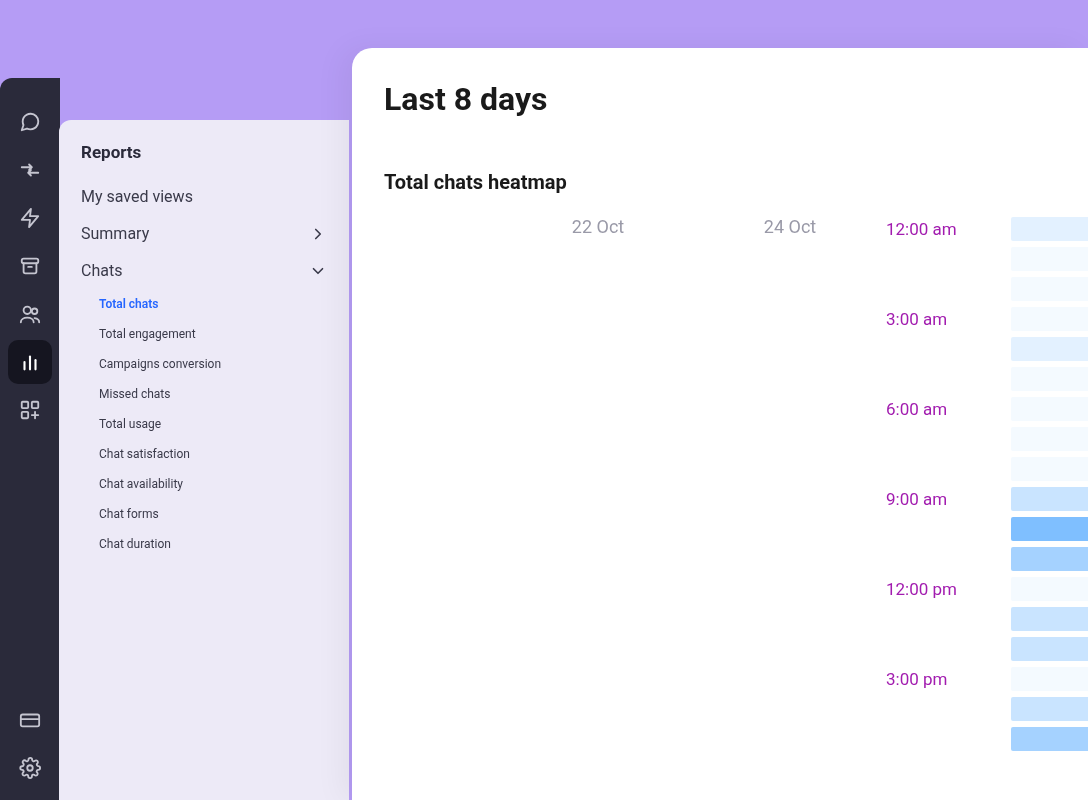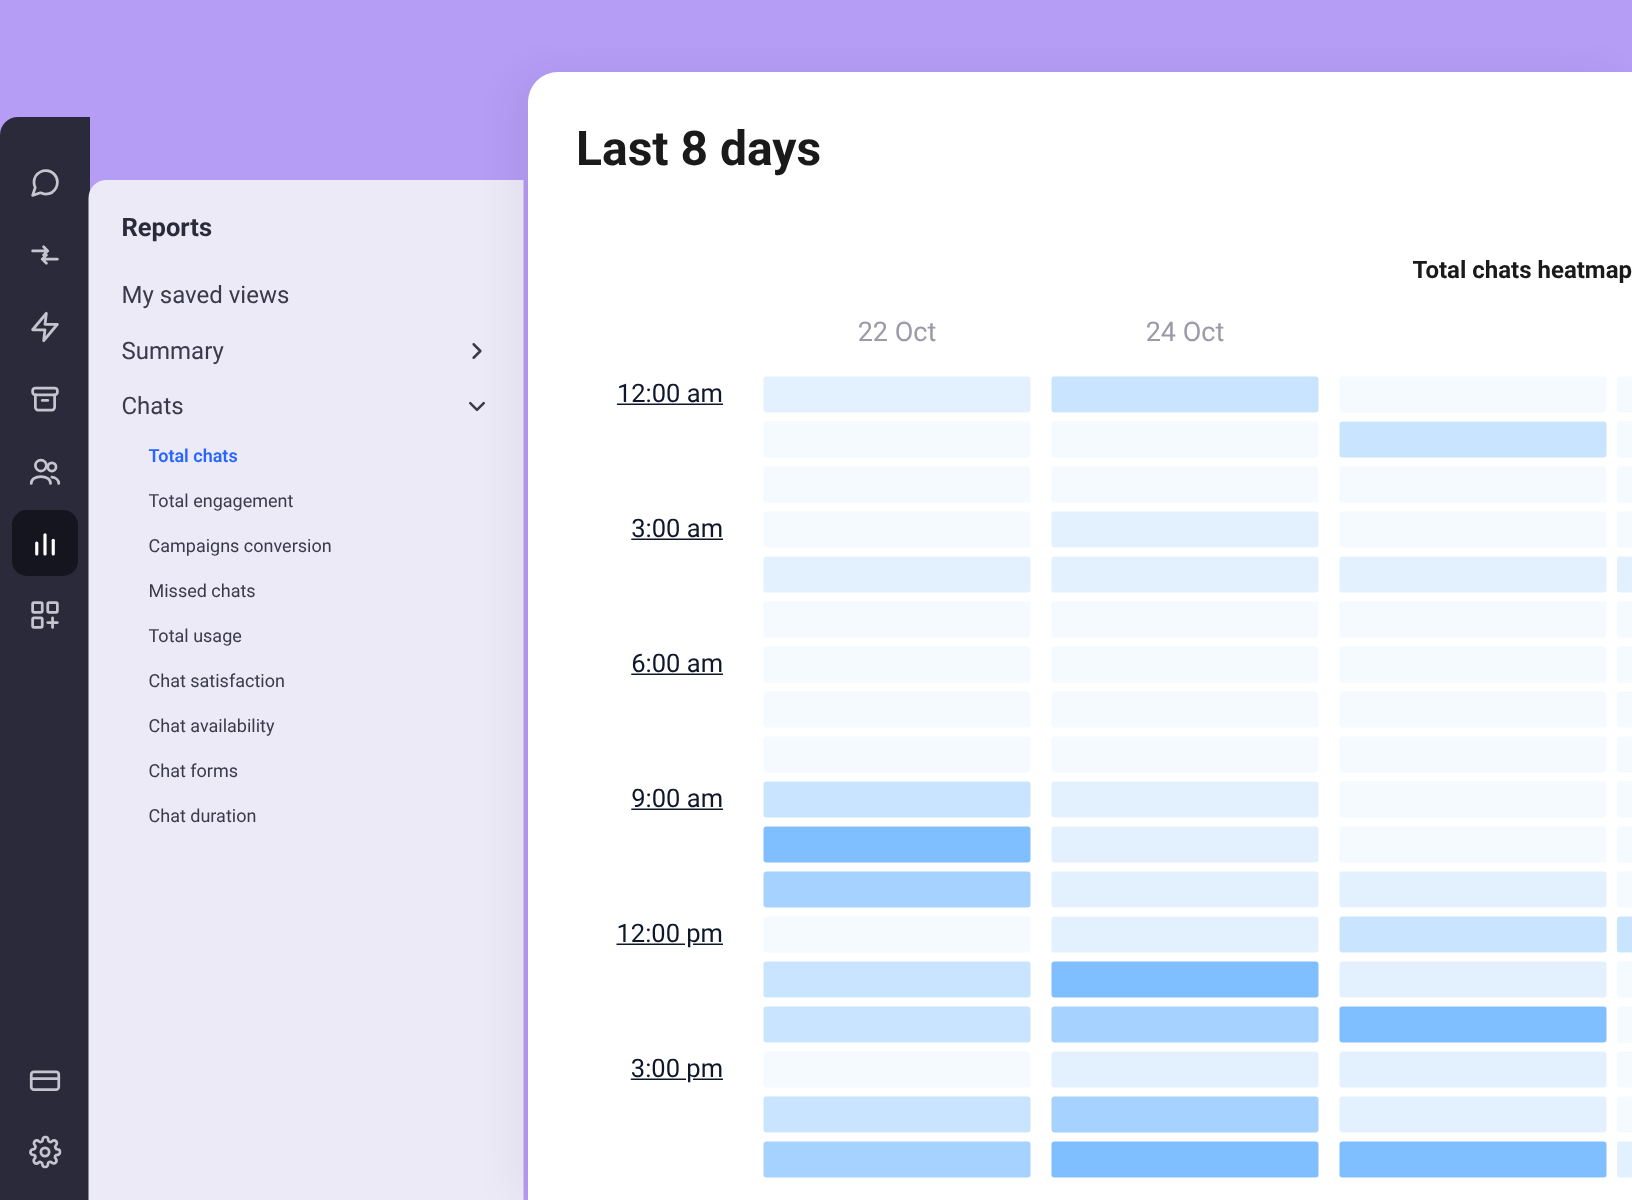--- a/index.html
+++ b/index.html
@@ -110,29 +110,28 @@
       box-shadow: -10px 0 30px rgba(0,0,0,0.05);
       overflow: hidden;
     }
     .content-title {
       font-size: 32px;
       font-weight: 700;
       color: #1a1a1a;
       margin-bottom: 52px;
     }
     .chart-title {
-      font-size: 16px;
+      font-size: 20px;
       font-weight: 700;
       color: #1a1a1a;
       margin-bottom: 22px;
-      text-align: right;
     }
     .heatmap-container {
       display: flex;
-      flex-direction: column;
+      flex-direction: row;
     }
     .heatmap-header {
       display: flex;
       margin-bottom: 18px;
     }
     .time-label-col {
       width: 118px;
       flex-shrink: 0;
     }
     .date-col {
@@ -146,26 +145,25 @@
       flex-direction: column;
       gap: 4px;
     }
     .heatmap-row {
       display: flex;
       align-items: center;
       height: 26px;
     }
     .time-label {
       width: 118px;
-      text-align: right;
+      text-align: left;
       padding-right: 20px;
       font-size: 17px;
-      color: #0f172a;
+      color: #a21caf;
       flex-shrink: 0;
-      text-decoration: underline;
     }
     .cell-wrap {
       width: 192px;
       display: flex;
       justify-content: center;
       flex-shrink: 0;
     }
     .cell {
       width: 178px;
       height: 24px;

